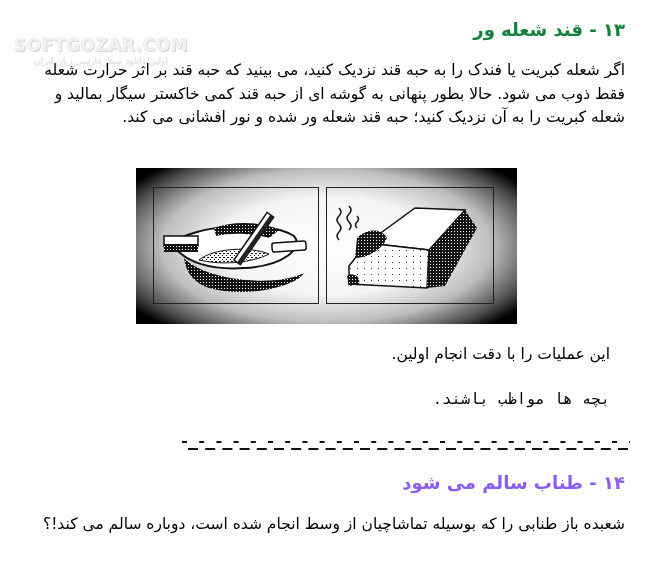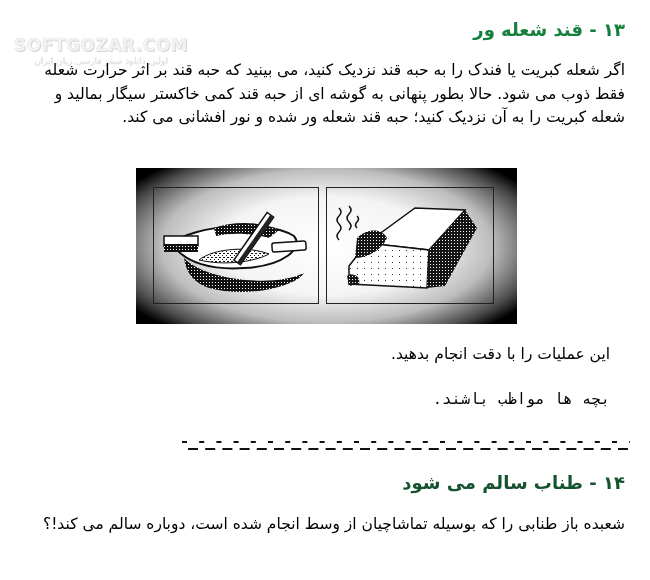--- a/index.html
+++ b/index.html
@@ -160,21 +160,21 @@
         <path d="M22 78 L 40 55 L 102 62 L 100 100 L 22 96 Z" fill="url(#dots)" stroke="#111" stroke-width="1.5"></path>
 
         <path d="M102 62 L 138 22 L 150 40 L 118 98 L 100 100 Z" fill="url(#stip3)"></path>
 
         <path d="M30 50 C 40 40, 55 40, 60 50 C 55 62, 40 70, 28 70 Z" fill="url(#stip3)"></path>
         <path d="M20 88 C 26 84, 34 88, 32 96 L 22 98 Z" fill="url(#stip3)"></path>
       </svg>
     </div>
   </div>
 
-  <div class="note" style="top:343px;">این عملیات را با دقت انجام بدهید.</div>
+  <div class="note" style="top:343px;">این عملیات را با دقت انجام اولین.</div>
   <div class="note" style="top:389px;font-family:Liberation Mono, monospace;">بچه ها مواظب باشند.</div>
 
   <div style="position:absolute; left:180px; top:436px; width:450px; height:12px;">
     <svg width="450" height="12" viewBox="0 0 450 12">
       <g id="sep-g">
           <rect x="2" y="2" width="5" height="2" fill="#111"></rect>
           <rect x="8" y="9" width="10" height="2" fill="#111"></rect>
           <rect x="19.2" y="2" width="5" height="2" fill="#111"></rect>
           <rect x="25.2" y="9" width="10" height="2" fill="#111"></rect>
           <rect x="36.4" y="2" width="5" height="2" fill="#111"></rect>
@@ -223,17 +223,17 @@
           <rect x="403.59999999999997" y="9" width="10" height="2" fill="#111"></rect>
           <rect x="414.79999999999995" y="2" width="5" height="2" fill="#111"></rect>
           <rect x="420.79999999999995" y="9" width="10" height="2" fill="#111"></rect>
           <rect x="432" y="2" width="5" height="2" fill="#111"></rect>
           <rect x="438" y="9" width="10" height="2" fill="#111"></rect>
           <rect x="449.2" y="2" width="5" height="2" fill="#111"></rect>
         </g>
     </svg>
   </div>
 
-  <div class="heading" style="top: 471px; color: #14532d;">۱۴ - طناب سالم می شود</div>
+  <div class="heading" style="top: 471px; color: #8b5cf6;">۱۴ - طناب سالم می شود</div>
 
   <div class="para" style="top:513px; width:605px;">شعبده باز طنابی را که بوسیله تماشاچیان از وسط انجام شده است، دوباره سالم می کند!؟</div>
 
 </div>
 
 </body></html>

